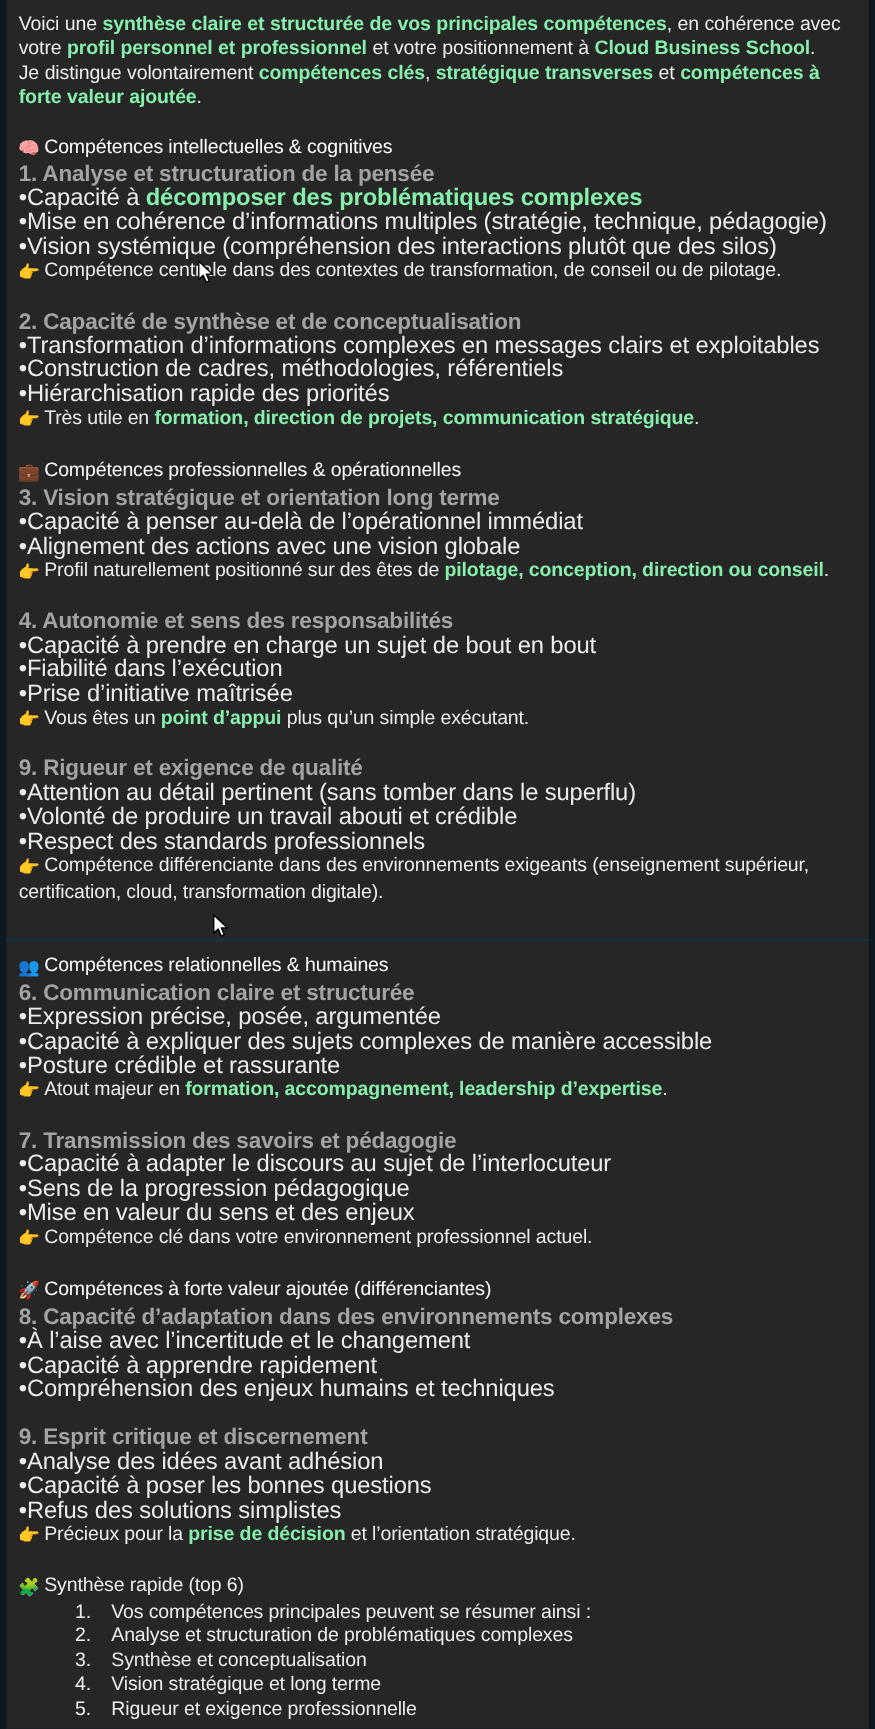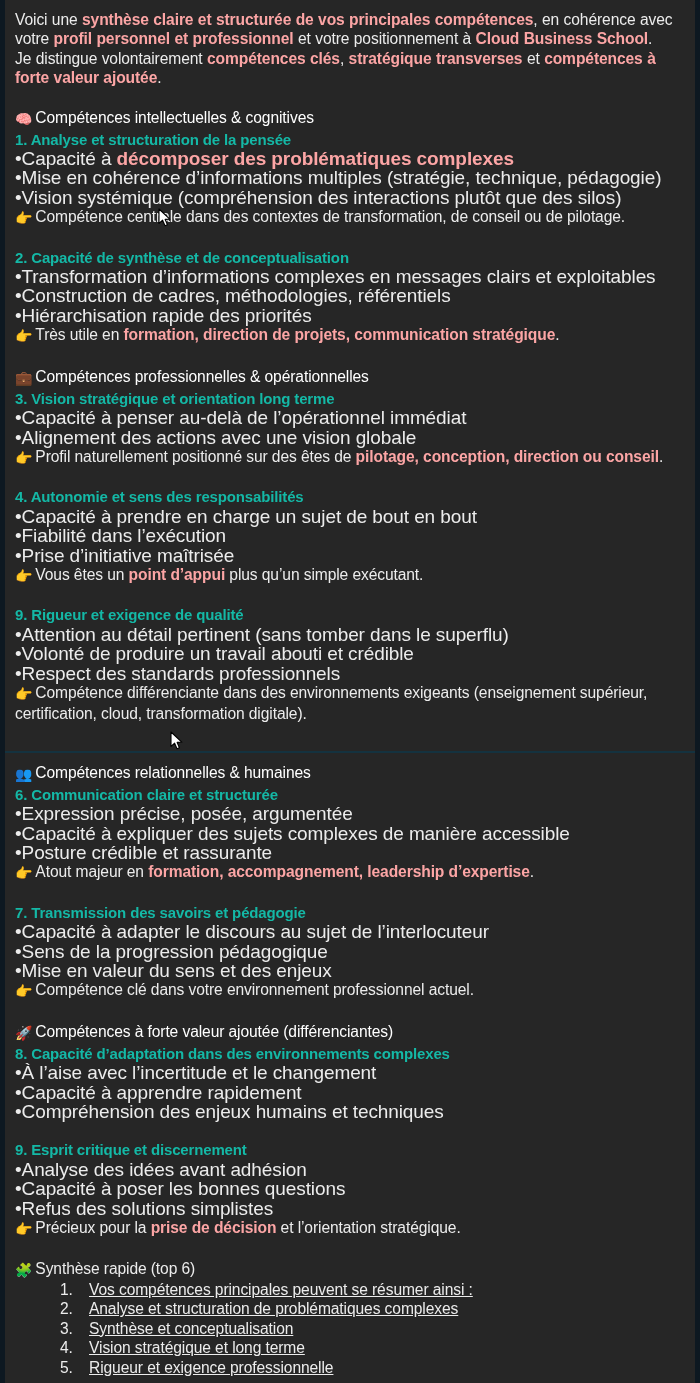--- a/index.html
+++ b/index.html
@@ -41,34 +41,34 @@
   .para {
     color: #ececec;
     font-size: 15.6px;
     line-height: 19.4px;
     letter-spacing: -0.1px;
     margin: 0 0 0 0;
     word-spacing: 0.2px;
   }
   .para b, b {
     font-weight: 700;
-    color: #fca5a5;
+    color: #86efac;
   }
   .sec-head {
     color: #ffffff;
     font-weight: 400;
     font-size: 15.6px;
     line-height: 22px;
     letter-spacing: -0.1px;
     margin-top: 0px;
   }
   .num-head {
-    color: #14b8a6;
+    color: #a3a3a3;
     font-weight: 700;
-    font-size: 15px;
+    font-size: 18px;
     line-height: 19.4px;
     letter-spacing: -0.15px;
   }
   .bullet {
     color: #ececec;
     font-size: 19px;
     line-height: 19.4px;
     letter-spacing: -0.1px;
   }
   .arrow-line {
@@ -96,21 +96,20 @@
   ol.synth {
     margin: 0;
     padding-left: 62px;
     color: #ececec;
     font-size: 15.6px;
     line-height: 19.4px;
   }
   ol.synth li {
     padding-left: 12px;
     letter-spacing: -0.1px;
-    text-decoration: underline;
   }
   ol.synth li::marker {
     color: #ececec;
   }
   .cursor {
     position: absolute;
     width: 13px;
     height: 20px;
     pointer-events: none;
   }

